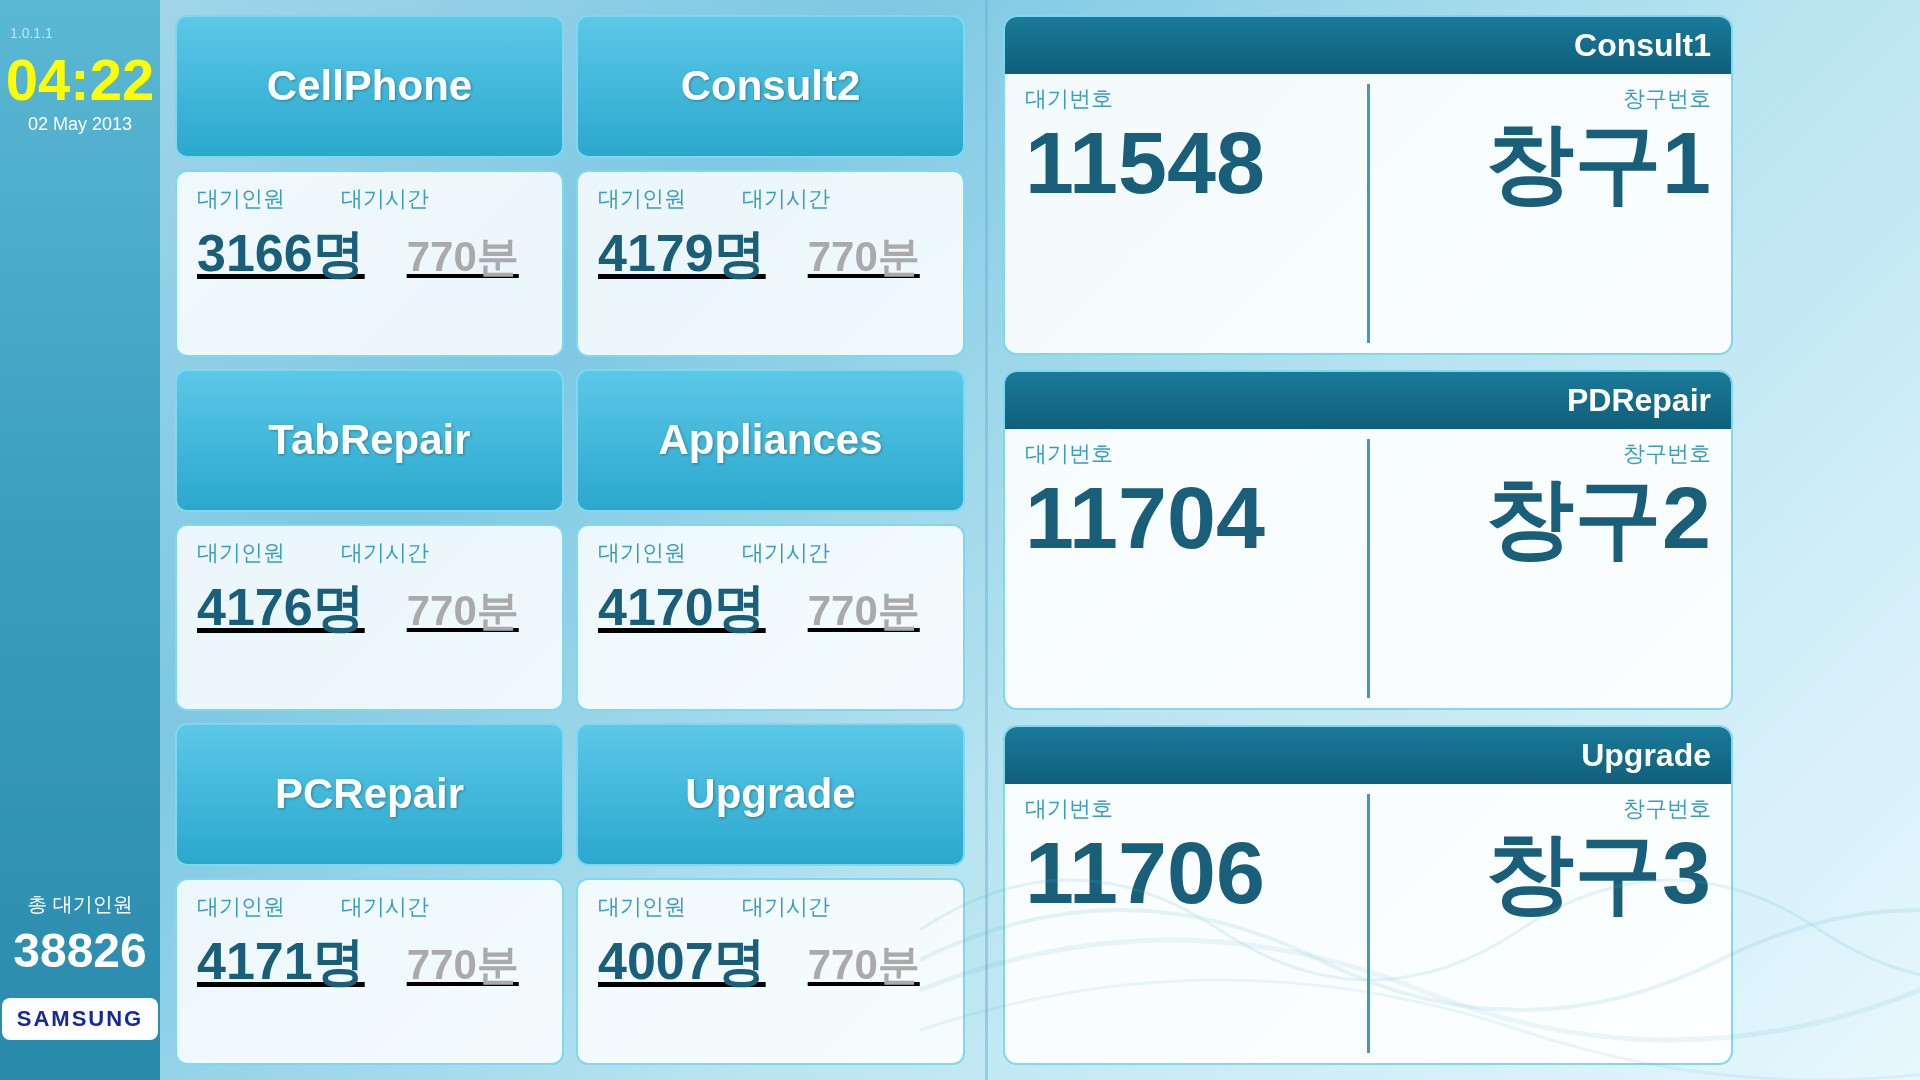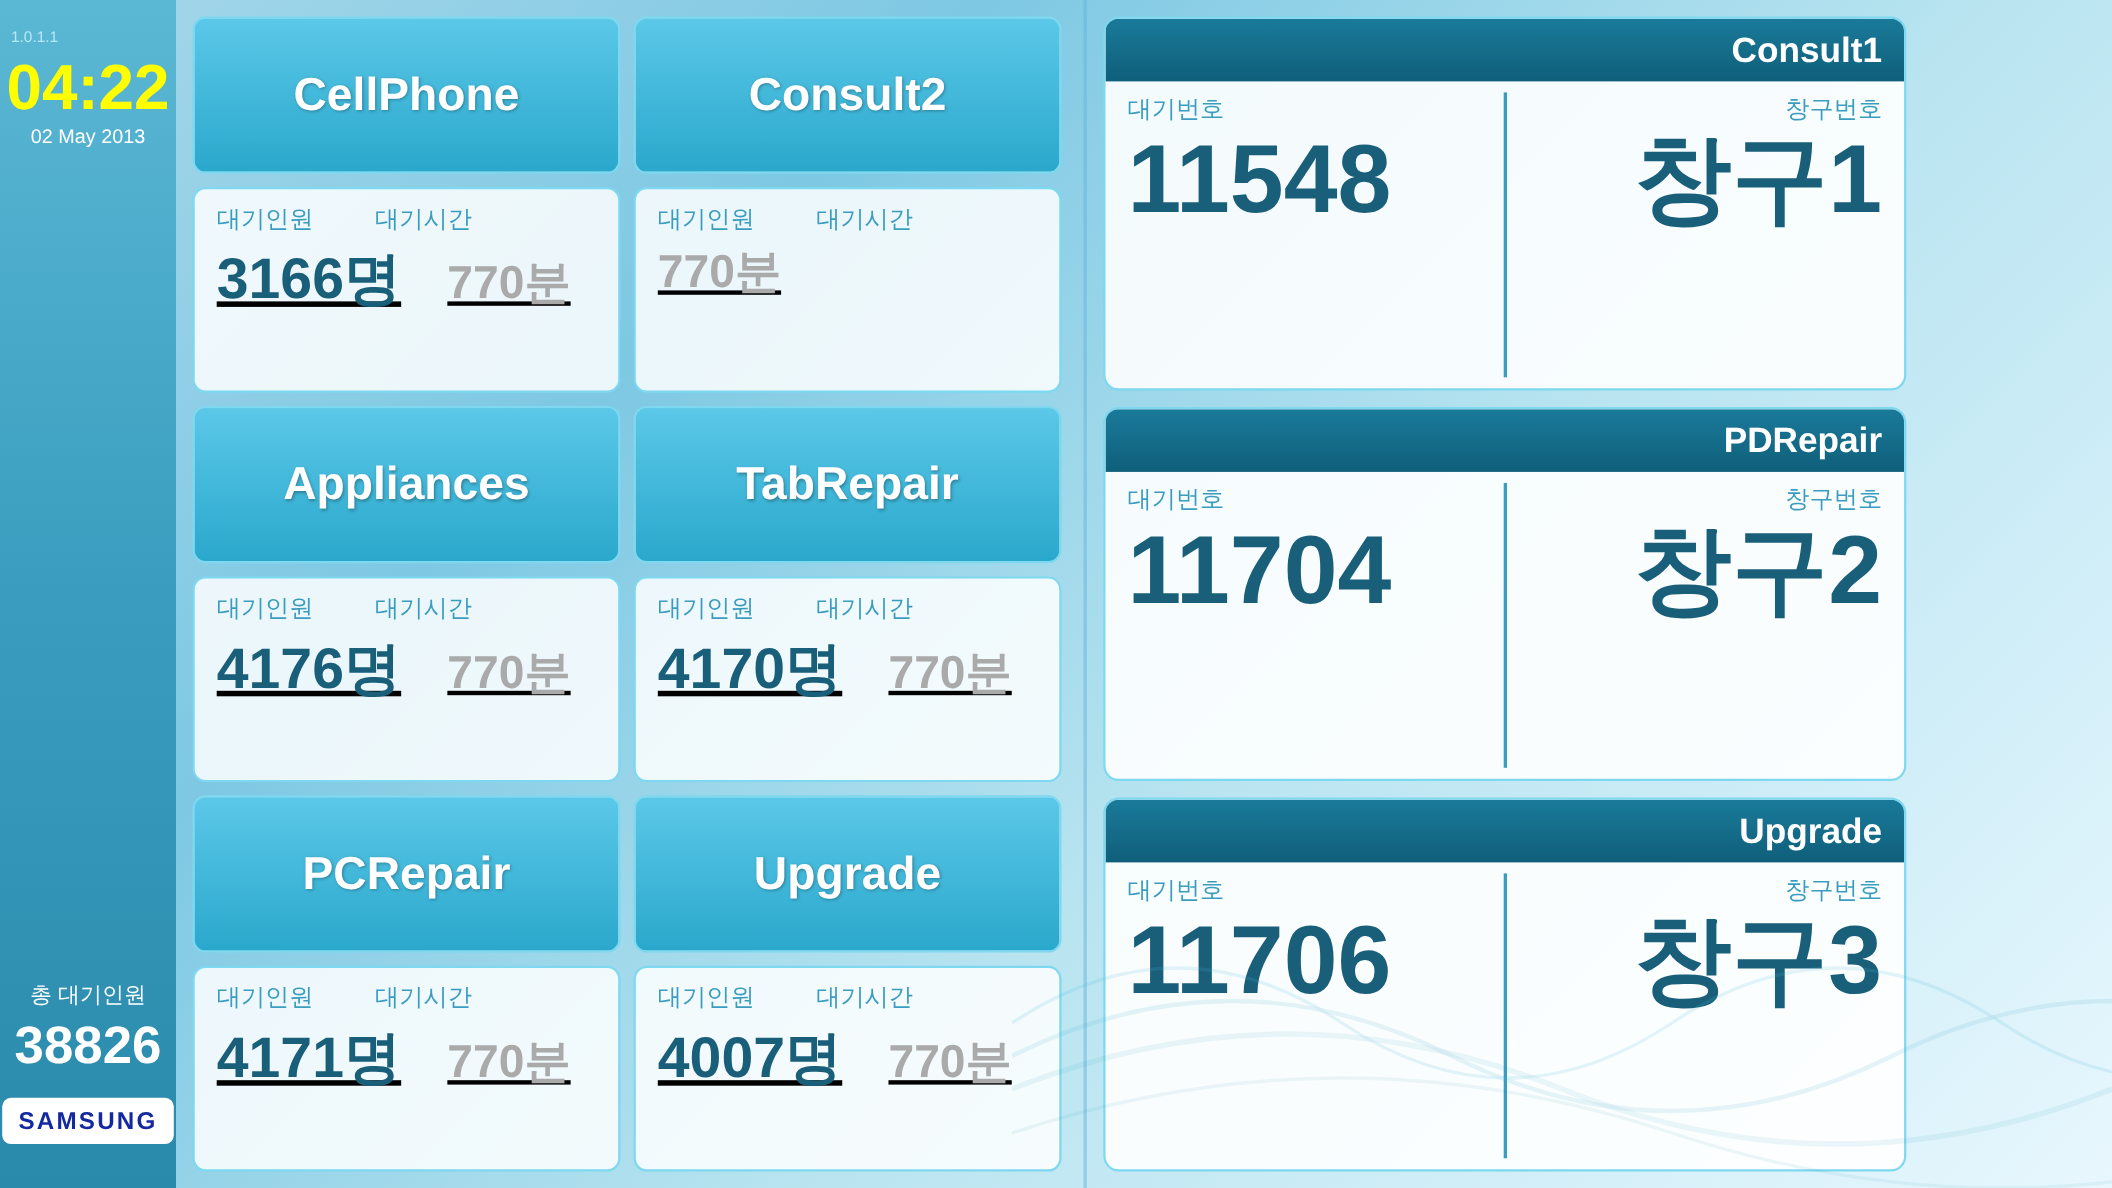--- a/index.html
+++ b/index.html
@@ -280,29 +280,30 @@
       <span class="waiting-count">3166명</span>
       <span class="waiting-time">770분</span>
     </div>
   </div>
   <div class="service-info">
     <div class="service-info-labels">
       <span class="info-label">대기인원</span>
       <span class="info-label">대기시간</span>
     </div>
     <div class="service-info-values">
-      <span class="waiting-time">770분</span>
-    </div>
-  </div>
-
+      <span class="waiting-count">4179명</span>
+      <span class="waiting-time">770분</span>
+    </div>
+  </div>
+
+  <div class="service-header">
+    <span class="service-header-text">TabRepair</span>
+  </div>
   <div class="service-header">
     <span class="service-header-text">Appliances</span>
-  </div>
-  <div class="service-header">
-    <span class="service-header-text">TabRepair</span>
   </div>
 
   <div class="service-info">
     <div class="service-info-labels">
       <span class="info-label">대기인원</span>
       <span class="info-label">대기시간</span>
     </div>
     <div class="service-info-values">
       <span class="waiting-count">4176명</span>
       <span class="waiting-time">770분</span>

